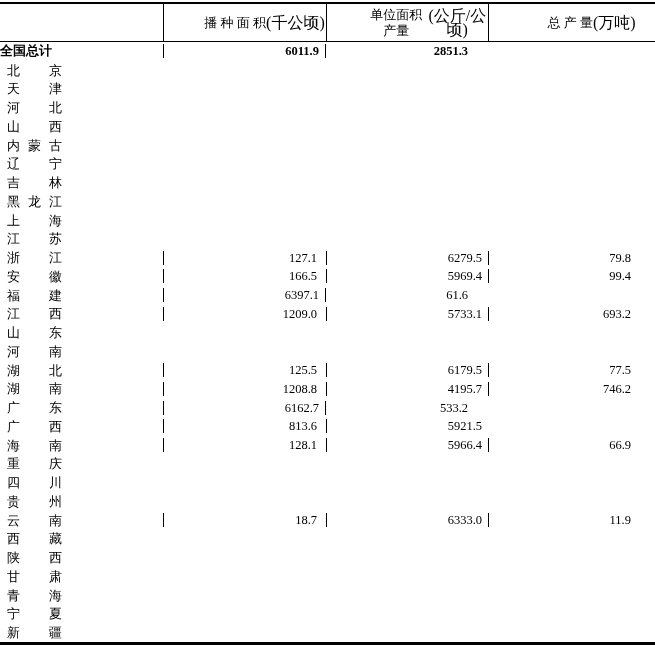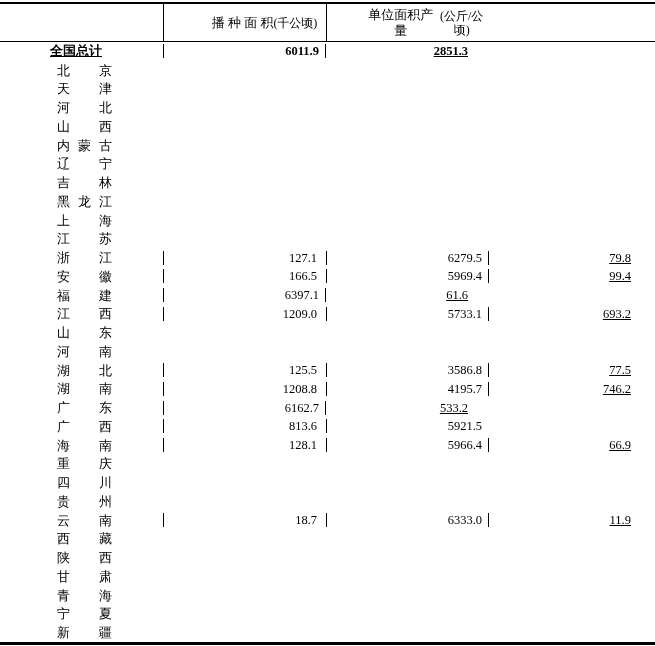--- a/index.html
+++ b/index.html
@@ -7,48 +7,52 @@
          font-family:"Liberation Serif","DejaVu Serif",serif; color:#000; }
   .stat-table { width:655px; box-sizing:border-box; margin-top:2px;
                 border-top:2.5px solid #000; border-bottom:3px solid #000; }
   .header-row { display:flex; height:37px; border-bottom:1px solid #000; }
   .c0 { width:163px; box-sizing:border-box; }
   .c1 { width:163px; box-sizing:border-box; border-left:1px solid #000; }
   .c2 { width:162px; box-sizing:border-box; border-left:1px solid #000; }
   .c3 { width:167px; box-sizing:border-box; border-left:1px solid #000; }
   .header-cell { display:flex; flex-direction:row; justify-content:center;
                  align-items:center; text-align:center; font-size:13px; line-height:16px;padding-left:39px; }
-  .header-cell .unit { font-size:12px; line-height:14px; }
+  .header-cell .unit { font-size:16px; line-height:14px; }
   .tbody { }
   .trow { display:flex; height:18.75px; align-items:center; }
-  .label-cell { padding-left:50px; font-size:13px; line-height:14px; white-space:nowrap;text-decoration:underline; }
+  .label-cell { font-size:13px; line-height:14px; white-space:nowrap; }
   .name-justify { display:inline-flex; justify-content:space-between;
                   width:55px; margin-left:7px; vertical-align:middle; }
   .name-justify span { display:inline-block; }
   .total-label { font-weight:bold; }
   .val { text-align:right; font-size:12.5px; line-height:14px; }
   .c1.val { padding-right:9px; }
   .c2.val { padding-right:6px; }
-  .c3.val { padding-right:24px;text-decoration:underline; }
+  .c3.val { padding-right:24px; }
   .bold-row .val { font-weight:bold; }
 </style>
 </head>
 <body>
 
 <div class="stat-table">
   <div class="header-row">
     <div class="c0 header-cell"></div>
     <div class="c1 header-cell">
       <span>播 种 面 积</span>
       <span class="unit">(千公顷)</span>
     </div>
     <div class="c2 header-cell">
       <span>单位面积产量</span>
       <span class="unit">(公斤/公顷)</span>
     </div>
+    <div class="c3 header-cell">
+      <span>总 产 量</span>
+      <span class="unit">(万吨)</span>
+    </div>
   </div>
   <div class="tbody">
   <div class="trow bold-row">
     <div class="c0 label-cell"><span class="total-label">全国总计</span></div>
     <div class="c2 val">6011.9</div>
     <div class="c3 val">2851.3</div>
   </div>
 
   <div class="trow">
     <div class="c0 label-cell"><span class="name-justify">
@@ -210,21 +214,21 @@
     <div class="c2 val"></div>
     <div class="c3 val"></div>
   </div>
 
   <div class="trow">
     <div class="c0 label-cell"><span class="name-justify">
             <span>湖</span>
             <span>北</span>
           </span></div>
     <div class="c1 val">125.5</div>
-    <div class="c2 val">3586.8</div>
+    <div class="c2 val">6179.5</div>
     <div class="c3 val">77.5</div>
   </div>
 
   <div class="trow">
     <div class="c0 label-cell"><span class="name-justify">
             <span>湖</span>
             <span>南</span>
           </span></div>
     <div class="c1 val">1208.8</div>
     <div class="c2 val">4195.7</div>

